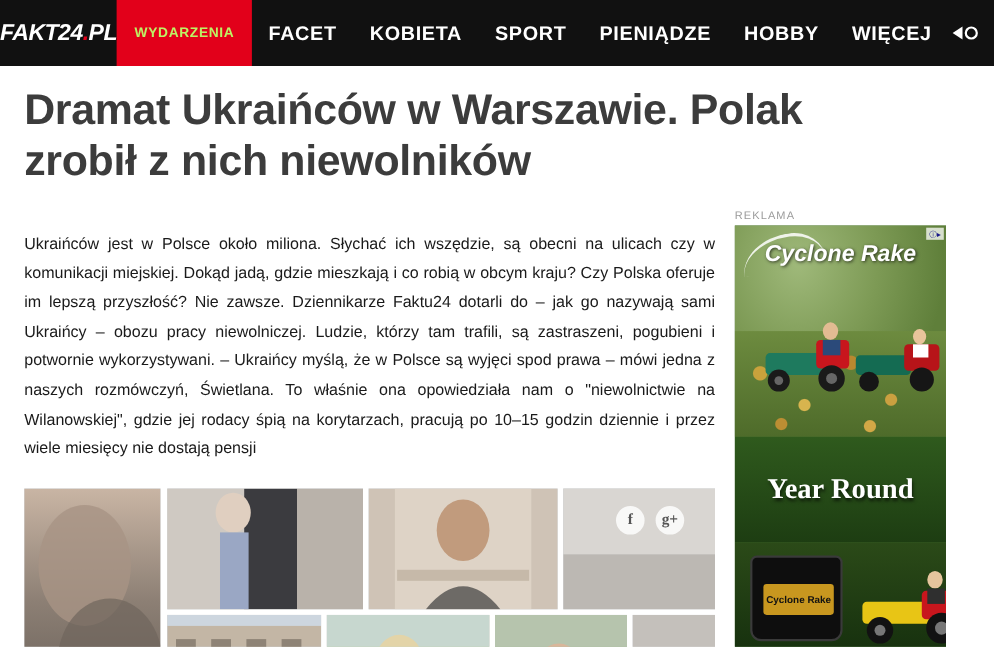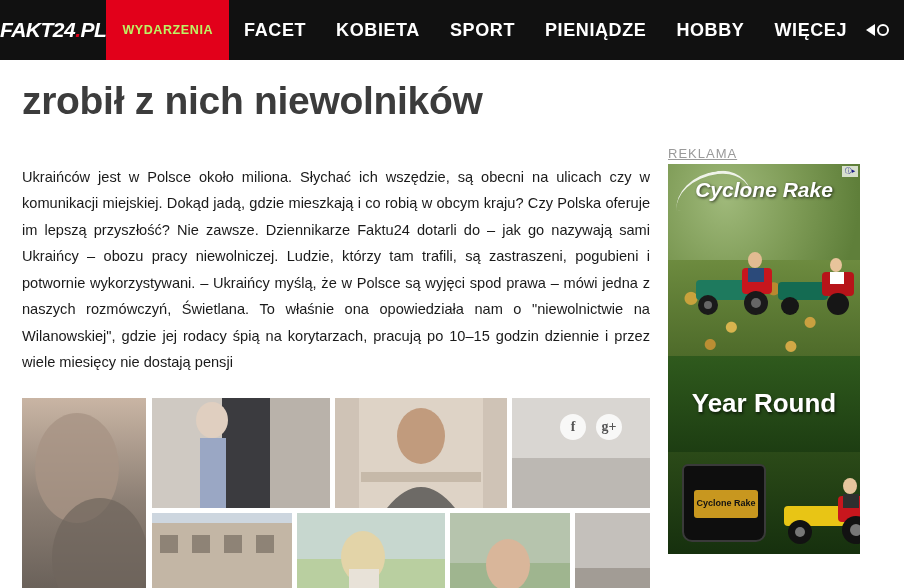--- a/index.html
+++ b/index.html
@@ -139,25 +139,24 @@
     font-family: "Liberation Serif", serif;
   }
 
   
   .ad-col {
     width: 234px;
     flex: 0 0 234px;
     margin-top: 18px;
   }
   .ad-label {
-    font-size: 13px;
+    font-size: 10px;
     color: #9a9a9a;
     letter-spacing: 1px;
     margin-bottom: 3px;
-    text-decoration: underline;
   }
   .ad-box {
     width: 192px;
     height: 390px;
     position: relative;
     overflow: hidden;
     background: #3d6b2a;
   }
   .ad-adchoice {
     position: absolute;
@@ -225,20 +224,21 @@
   }
   .ad-mid {
     position: absolute;
     top: 192px; left: 0; right: 0;
     height: 96px;
     background: linear-gradient(#2f5a1d, #1d3d12);
     display: flex;
     flex-direction: column;
     align-items: center;
     justify-content: center;
+    font-family: Liberation Serif, serif;
   }
   .ad-line1, .ad-line2 {
     color: #ffffff;
     font-size: 26px;
     font-weight: bold;
     text-shadow: 1px 2px 3px rgba(0,0,0,0.6);
     line-height: 1.1;
   }
   .ad-bottom {
     position: absolute;
@@ -333,20 +333,21 @@
       <svg width="14" height="24" viewBox="0 0 14 24">
           <rect x="1" y="1" width="12" height="22" rx="2" fill="#ffffff"></rect>
           <rect x="2.5" y="4" width="9" height="13" fill="#111111"></rect>
         </svg>
     </div>
 
   </div>
 </div>
 
 <h1 class="headline">
+  <span class="hl-line">Dramat Ukraińców w Warszawie. Polak</span>
   <span class="hl-line">zrobił z nich niewolników</span>
 </h1>
 
 <div class="content-wrap">
 
   <div class="article-col">
 
     <p class="lead">Ukraińców jest w Polsce około miliona. Słychać ich wszędzie, są obecni na ulicach czy w komunikacji miejskiej. Dokąd jadą, gdzie mieszkają i co robią w obcym kraju? Czy Polska oferuje im lepszą przyszłość? Nie zawsze. Dziennikarze Faktu24 dotarli do – jak go nazywają sami Ukraińcy – obozu pracy niewolniczej. Ludzie, którzy tam trafili, są zastraszeni, pogubieni i potwornie wykorzystywani. – Ukraińcy myślą, że w Polsce są wyjęci spod prawa – mówi jedna z naszych rozmówczyń, Świetlana. To właśnie ona opowiedziała nam o "niewolnictwie na Wilanowskiej", gdzie jej rodacy śpią na korytarzach, pracują po 10–15 godzin dziennie i przez wiele miesięcy nie dostają pensji</p>
 
     <div class="gallery">

